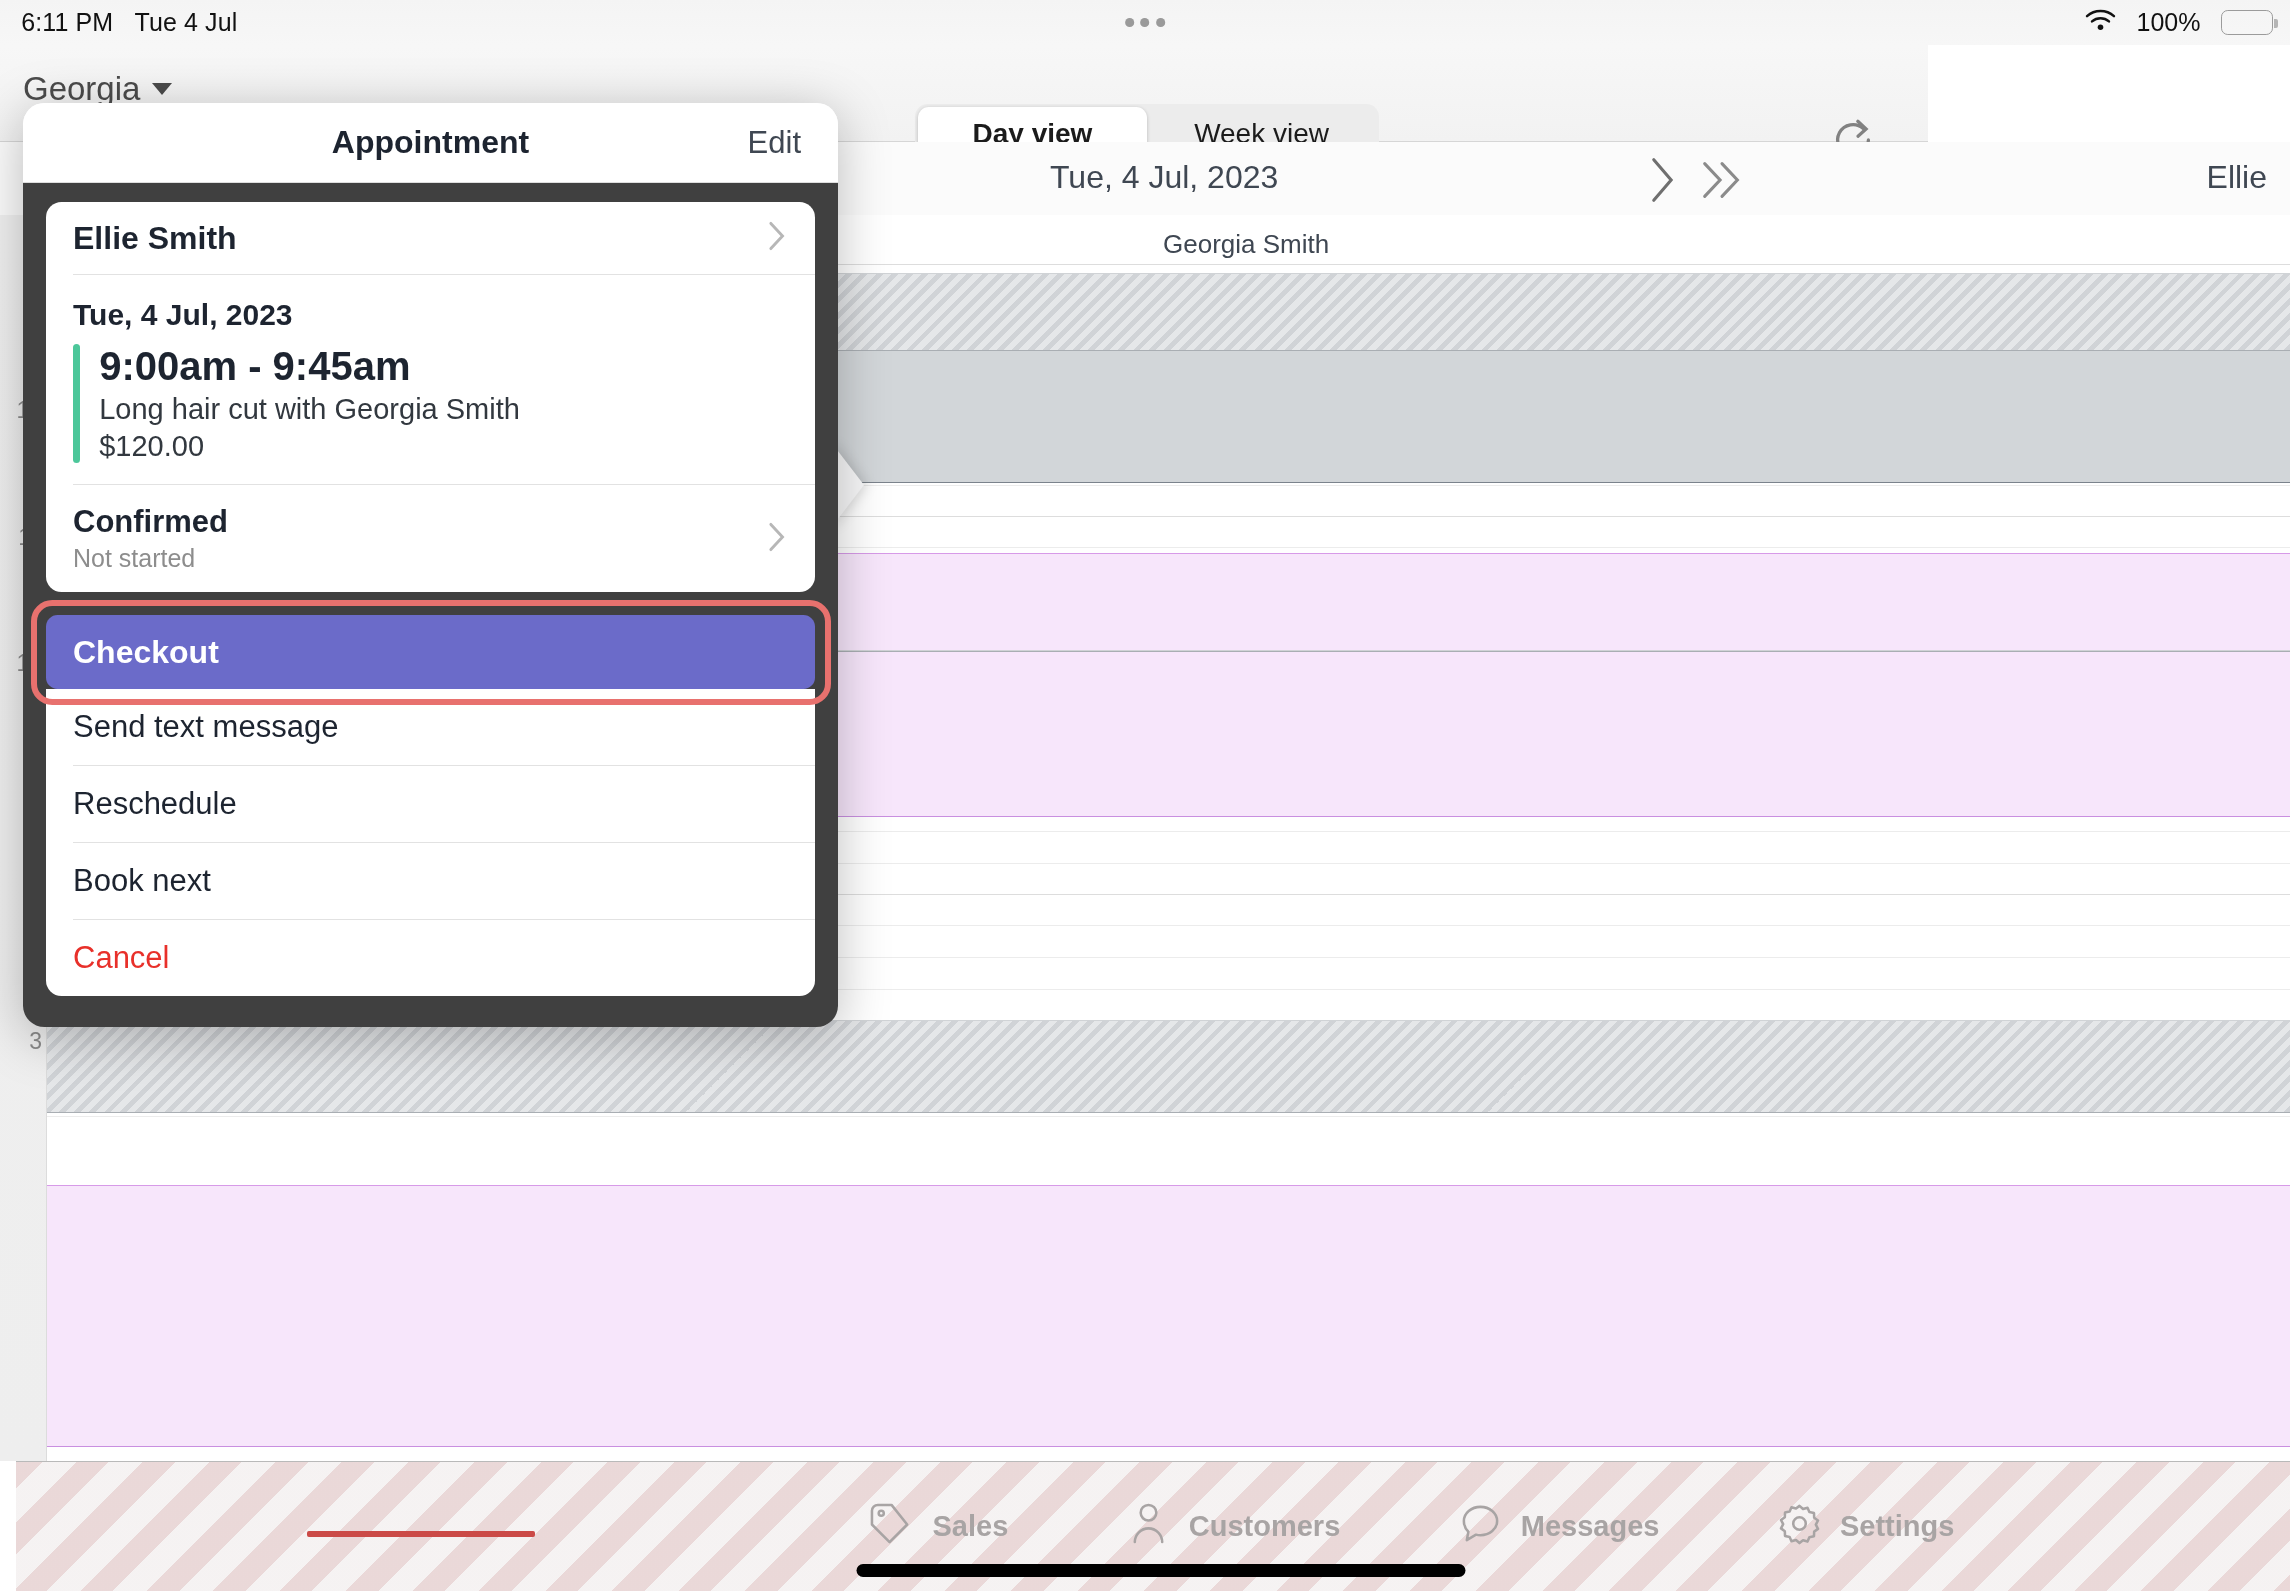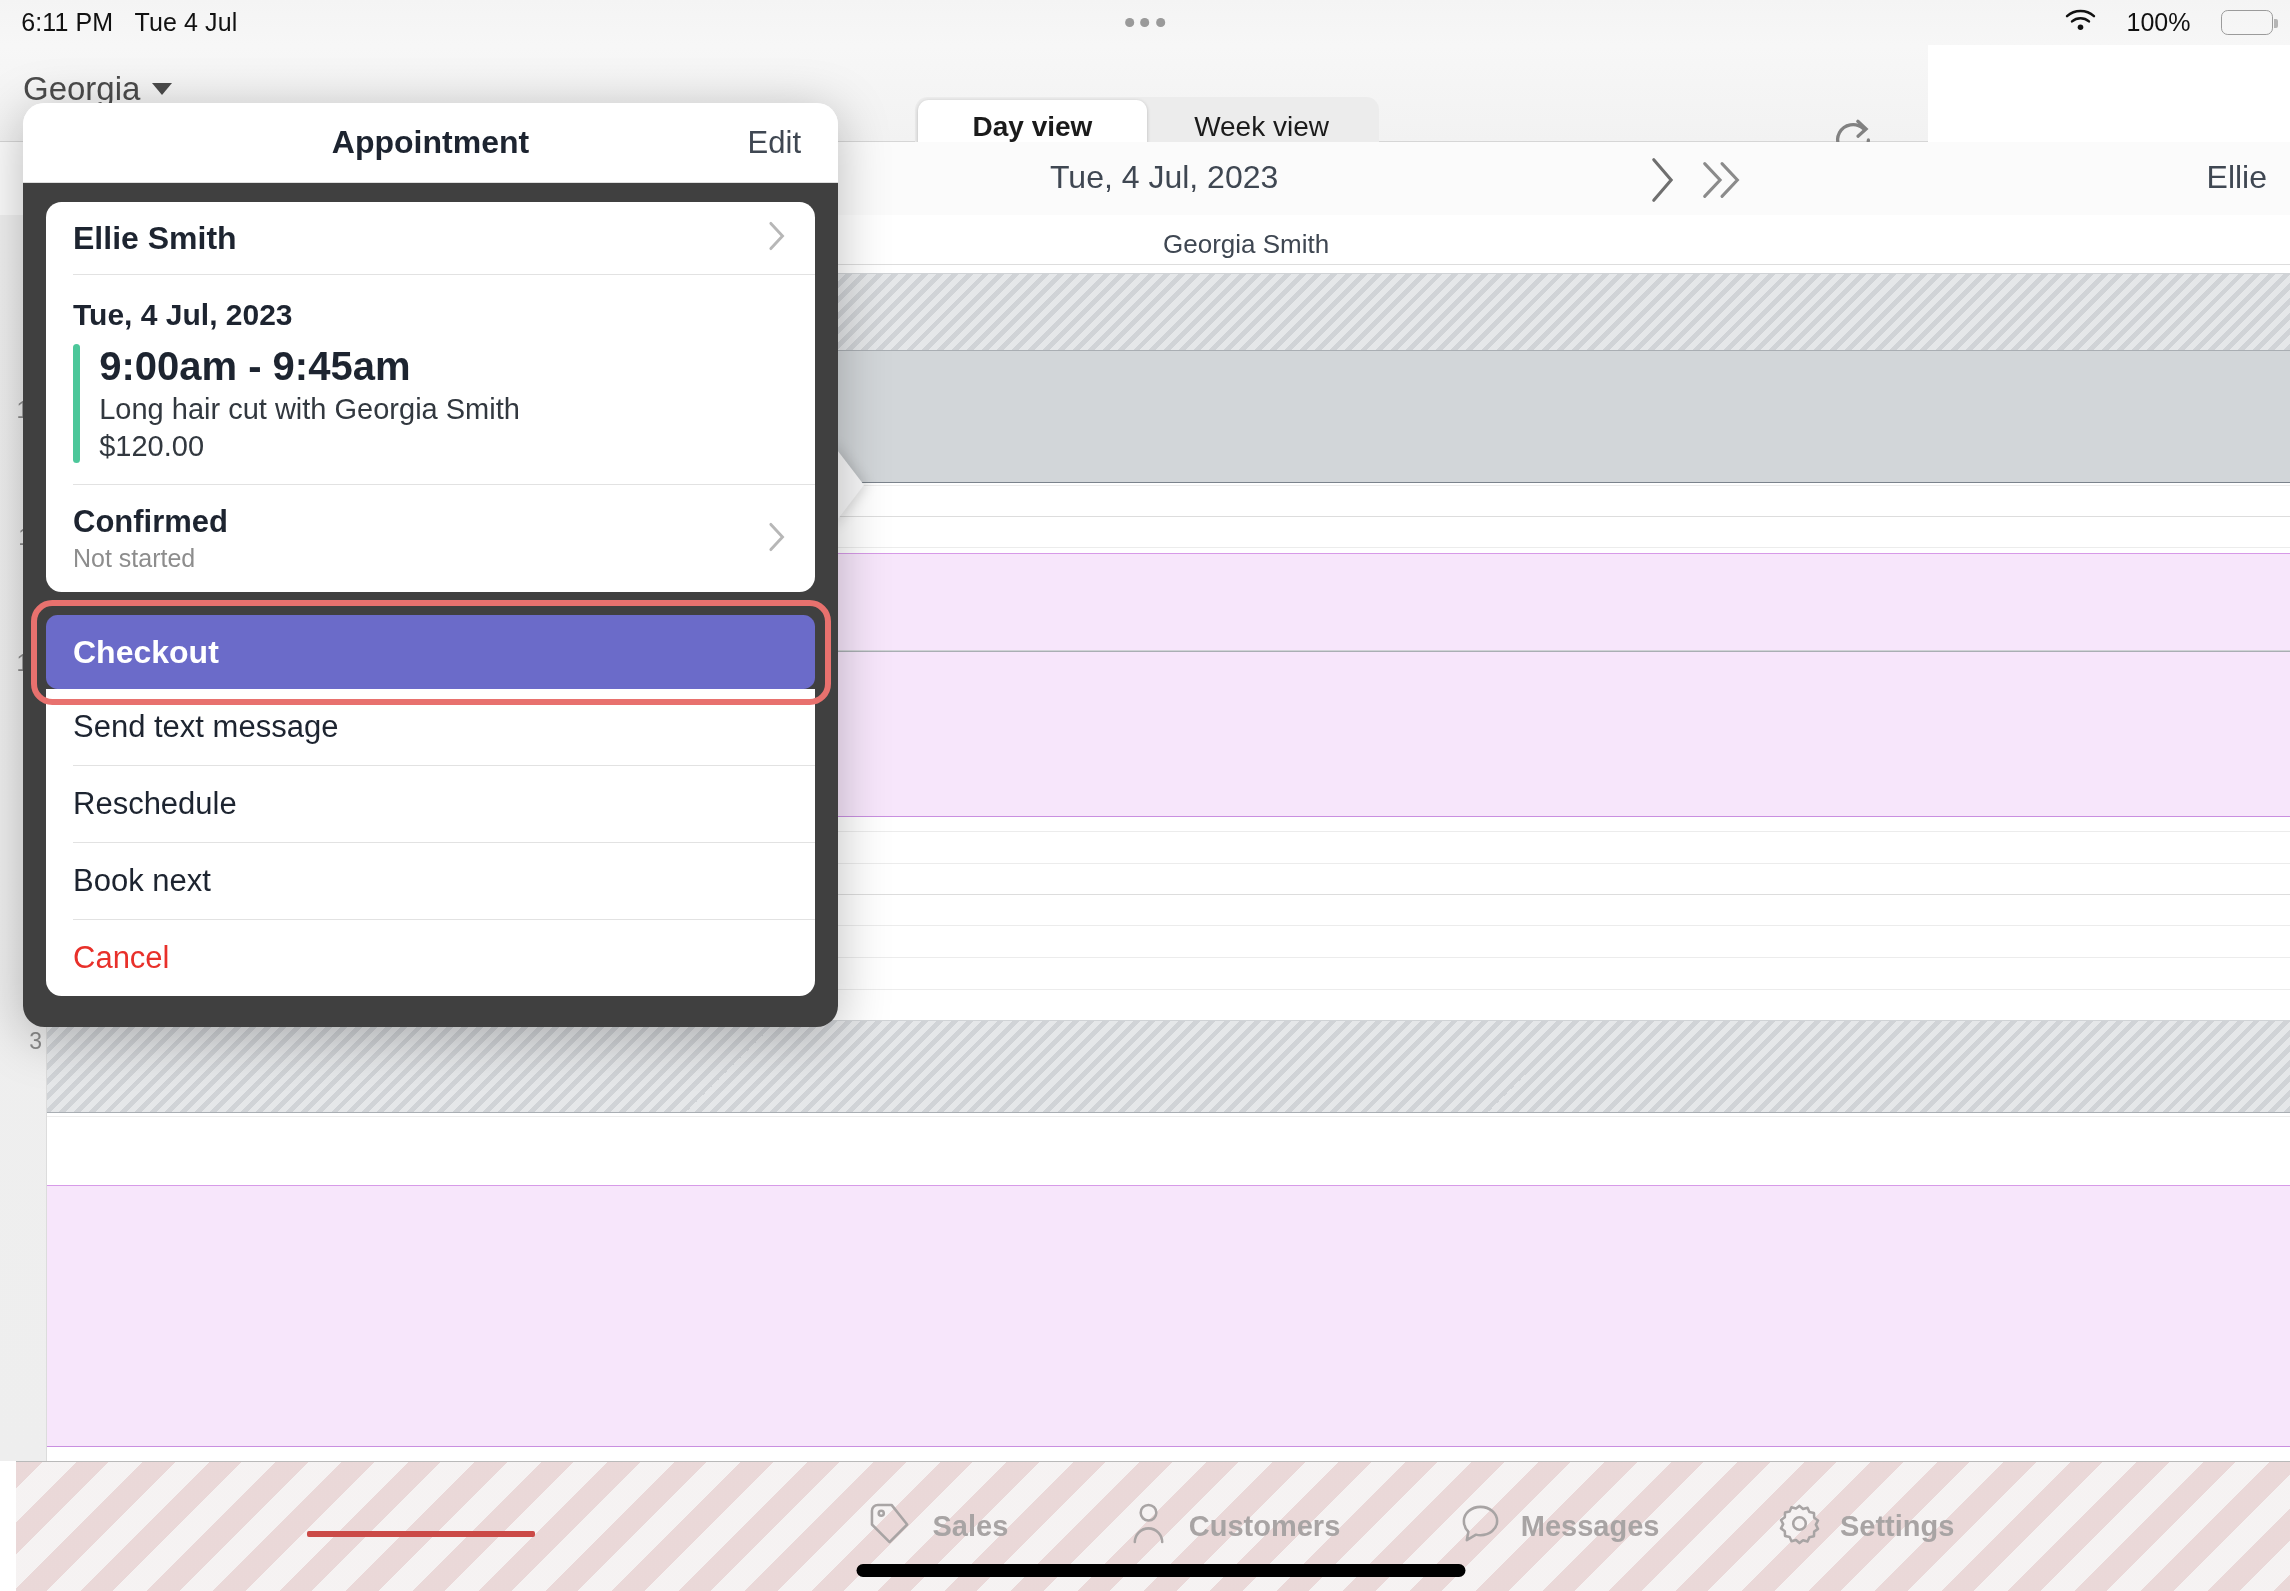--- a/index.html
+++ b/index.html
@@ -14,41 +14,41 @@
   
   .statusbar {
     position: absolute; top: 0; left: 0; width: 2290px; height: 45px;
     background: linear-gradient(180deg,#f4f4f4 0%,#f7f7f7 100%);
     display: flex; align-items: center;
   }
   .sb-left { position:absolute; left: 21.3px; display:flex; align-items:center; gap:21.3px;
     font-size: 25px; color:#111; letter-spacing:0.1px; }
   .sb-center { position:absolute; left:50%; transform:translateX(-50%); display:flex; gap:6.8px; }
   .sb-dot { width:8.7px;height:8.7px;border-radius:50%;background:#9a9a9a; }
-  .sb-right { position:absolute; right: 17.5px; display:flex; align-items:center; gap:30px;
+  .sb-right { position:absolute; right: 17.5px; display:flex; align-items:center; gap:20px;
     font-size: 25px; color:#111; }
   .batt { position:relative; width:52px; height:25px; border:1.9px solid #9b9b9b; border-radius:6.8px; padding:1.9px; }
   .batt-fill { height:100%; width:100%; background:#f6cf5a; border-radius:3.9px; }
   .batt-cap { position:absolute; right:-6.8px; top:7.8px; width:3.9px; height:9.7px; background:#b5b5b5; border-radius:0 1.9px 1.9px 0; }
 
   
   .topbar {
     position:absolute; top:45px; left:0; width:1928px; height:97px;
     background: linear-gradient(180deg,#f7f7f7 0%,#f2f2f2 100%);
     border-bottom: 1px solid #d6d6d6;
   }
   .staff-select {
     position:absolute; left:23px; top:25px;
     display:flex; align-items:center; gap:11.6px;
     font-size: 33px; color:#4b4b4b;
   }
   .caret-down { width:0;height:0;border-left:10.7px solid transparent;border-right:10.7px solid transparent;border-top:12.6px solid #4b4b4b; }
 
   .seg {
-    position:absolute; left:915px; top:52px; width:464px; height:60px;
+    position:absolute; left:915px; top:59px; width:464px; height:60px;
     background:#ececec; border-radius:12.6px; display:flex; padding:2.9px;justify-content:flex-end;
   }
   .seg-item {
     flex:1; display:flex; align-items:center; justify-content:center;
     font-size:28px; color:#1b1b1b; border-radius:10.7px;
   }
   .seg-item.active { background:#ffffff; box-shadow:0 1px 3.9px rgba(0,0,0,.22); font-weight:600; }
 
   .refresh-btn { position:absolute; right:50px; top:70px; width:50px; height:50px; }
 

